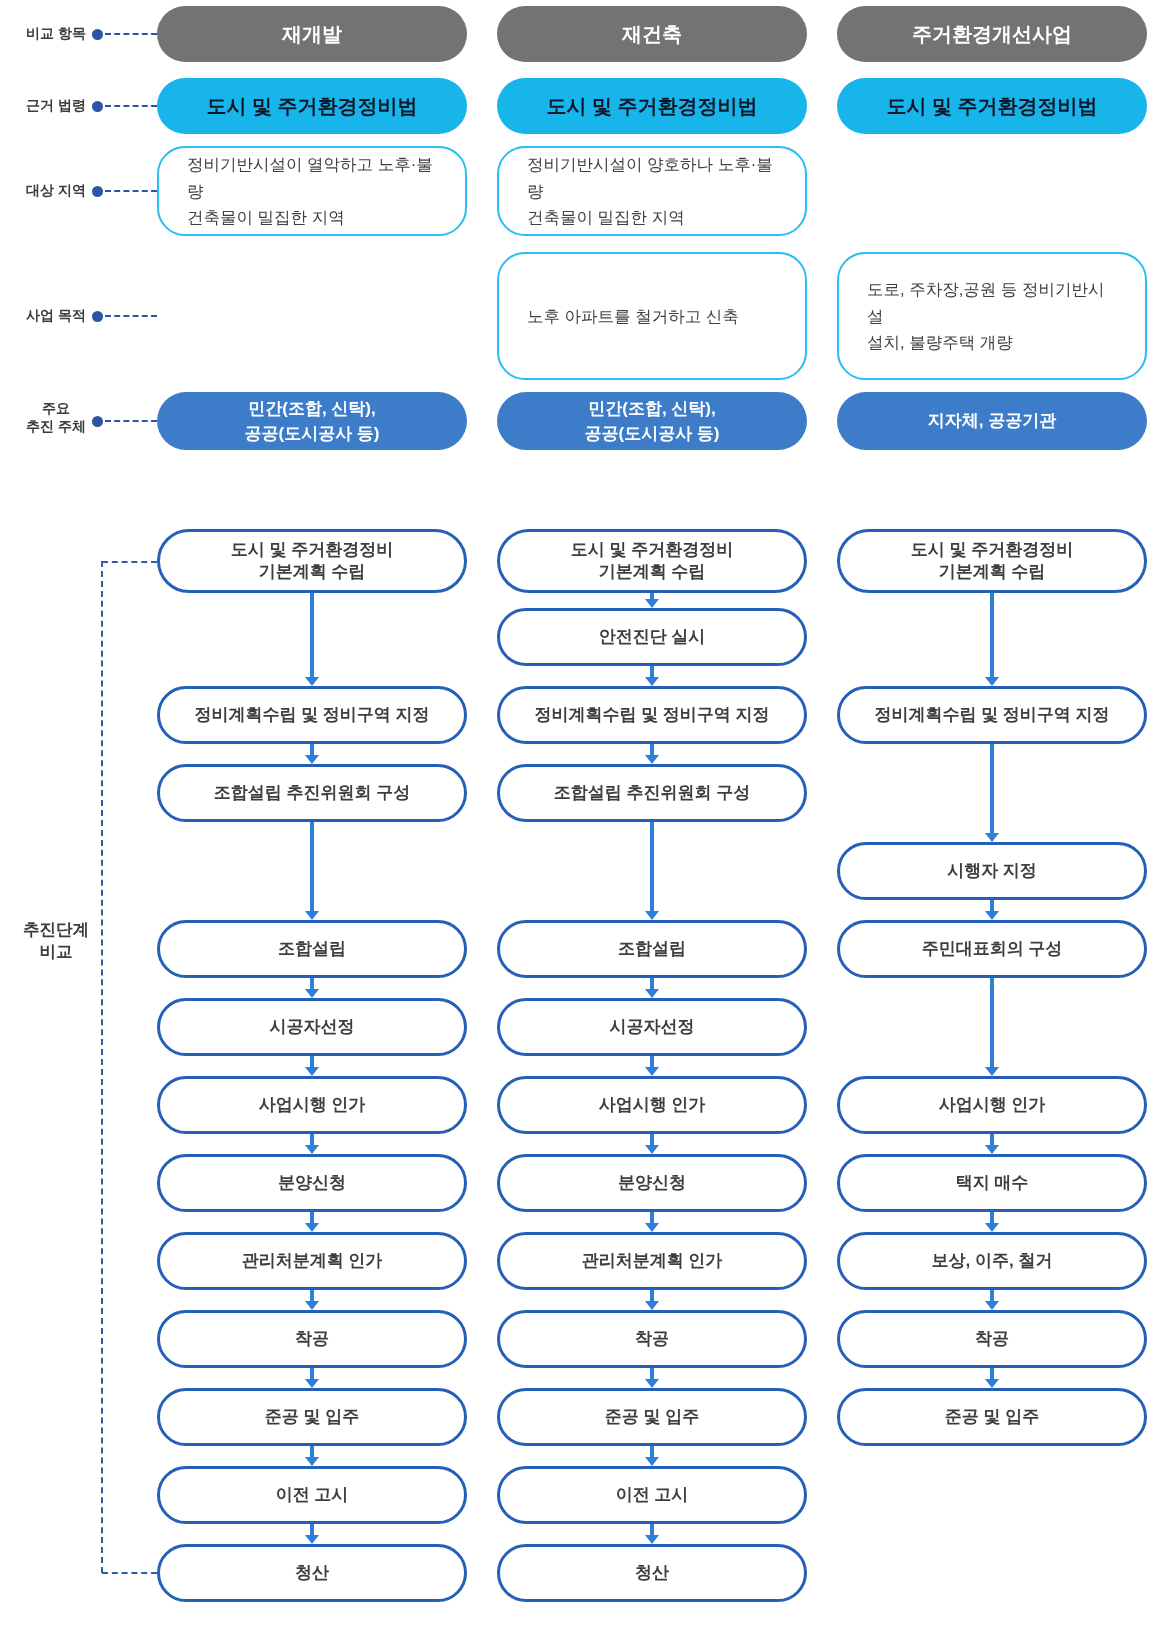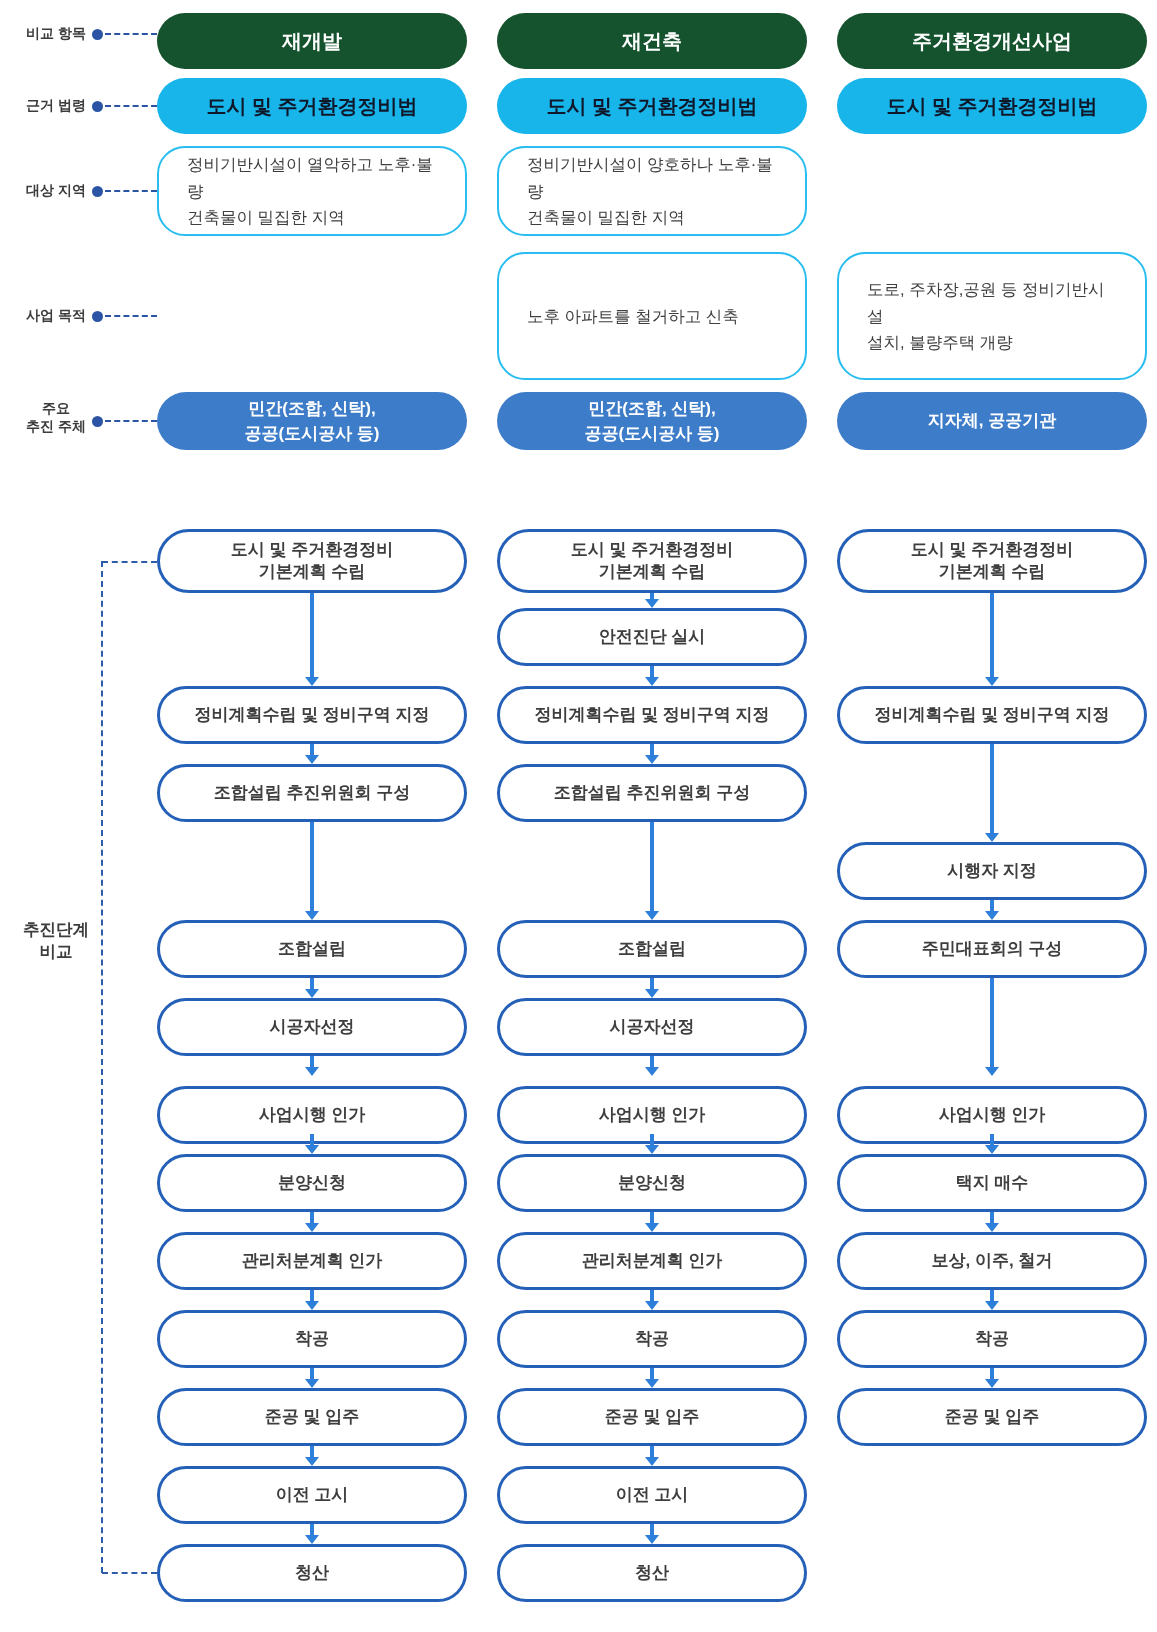--- a/index.html
+++ b/index.html
@@ -9,42 +9,42 @@
 
   
   .rlabel { position:absolute; left:6px; width:100px; text-align:center;
             font-size:14px; font-weight:600; color:#3c3c3c; line-height:1.3; }
   .dot { position:absolute; width:11px; height:11px; border-radius:50%; background:#2b55a4; left:92px; }
   .dash { position:absolute; left:105px; width:52px; border-top:2px dashed #2b55a4; }
 
   
   .cell { position:absolute; width:310px; display:flex; align-items:center; justify-content:center; }
   .c0 { left:157px; } .c1 { left:497px; } .c2 { left:837px; }
-  .pill-dark { height:56px; top:13px; background:#14532d; border-radius:28px;
+  .pill-dark { height:56px; top:6px; background:#737373; border-radius:28px;
                color:#ffffff; font-weight:700; font-size:20px; }
   .pill-cyan { height:56px; top:78px; background:#18b5ea; border-radius:28px;
                color:#0f172a; font-weight:700; font-size:20px; }
   .box-cyan { background:#ffffff; border:2.5px solid #2abdef; border-radius:28px;
               padding:0 28px; justify-content:flex-start; text-align:left;
               font-size:16.5px; color:#3e3e3e; line-height:1.6; }
   .row-target { top:146px; height:90px; }
   .row-purpose { top:252px; height:128px; }
   .pill-mid { height:58px; top:392px; background:#3d7cc8; border-radius:29px;
               color:#ffffff; font-weight:700; font-size:17px; text-align:center; line-height:1.5; }
 
   
   .flow { position:absolute; top:500px; left:0; width:1157px; height:1120px; }
   .fcol { position:absolute; top:0; width:310px; height:1110px; }
   .fc0 { left:157px; } .fc1 { left:497px; } .fc2 { left:837px; }
   .fbox { position:absolute; left:0; width:310px; height:58px; background:#ffffff;
           border:3.5px solid #2460b8; border-radius:34px; display:flex; align-items:center;
           justify-content:center; font-size:17px; font-weight:700; color:#3e3e3e;
           text-align:center; line-height:1.32; }
   .r0 { top:29px; height:64px; } .r1 { top:108px; } .r2 { top:186px; } .r3 { top:264px; }
-  .r4 { top:342px; } .r5 { top:420px;align-items:center; } .r6 { top:498px; } .r7 { top:576px;margin-top:10px; }
+  .r4 { top:342px; } .r5 { top:420px;align-items:center; } .r6 { top:498px; } .r7 { top:576px; }
   .r8 { top:654px; } .r9 { top:732px; } .r10 { top:810px; } .r11 { top:888px; }
   .r12 { top:966px;justify-content:center; } .r13 { top:1044px; }
   .farr { position:absolute; left:153px; width:4px; background:#2e7fd9; }
   .farr::after { content:''; position:absolute; left:50%; bottom:-8px; transform:translateX(-50%);
                  border:7px solid transparent; border-bottom:0; border-top:9px solid #2e7fd9; }
 
   
   .bracket-v { position:absolute; left:101px; top:561px; height:1012px; border-left:2px dashed #2c5caa; }
   .bracket-h { position:absolute; left:102px; width:55px; border-top:2px dashed #2c5caa; }
   .flow-label { position:absolute; left:6px; top:918px; width:100px; text-align:center;

